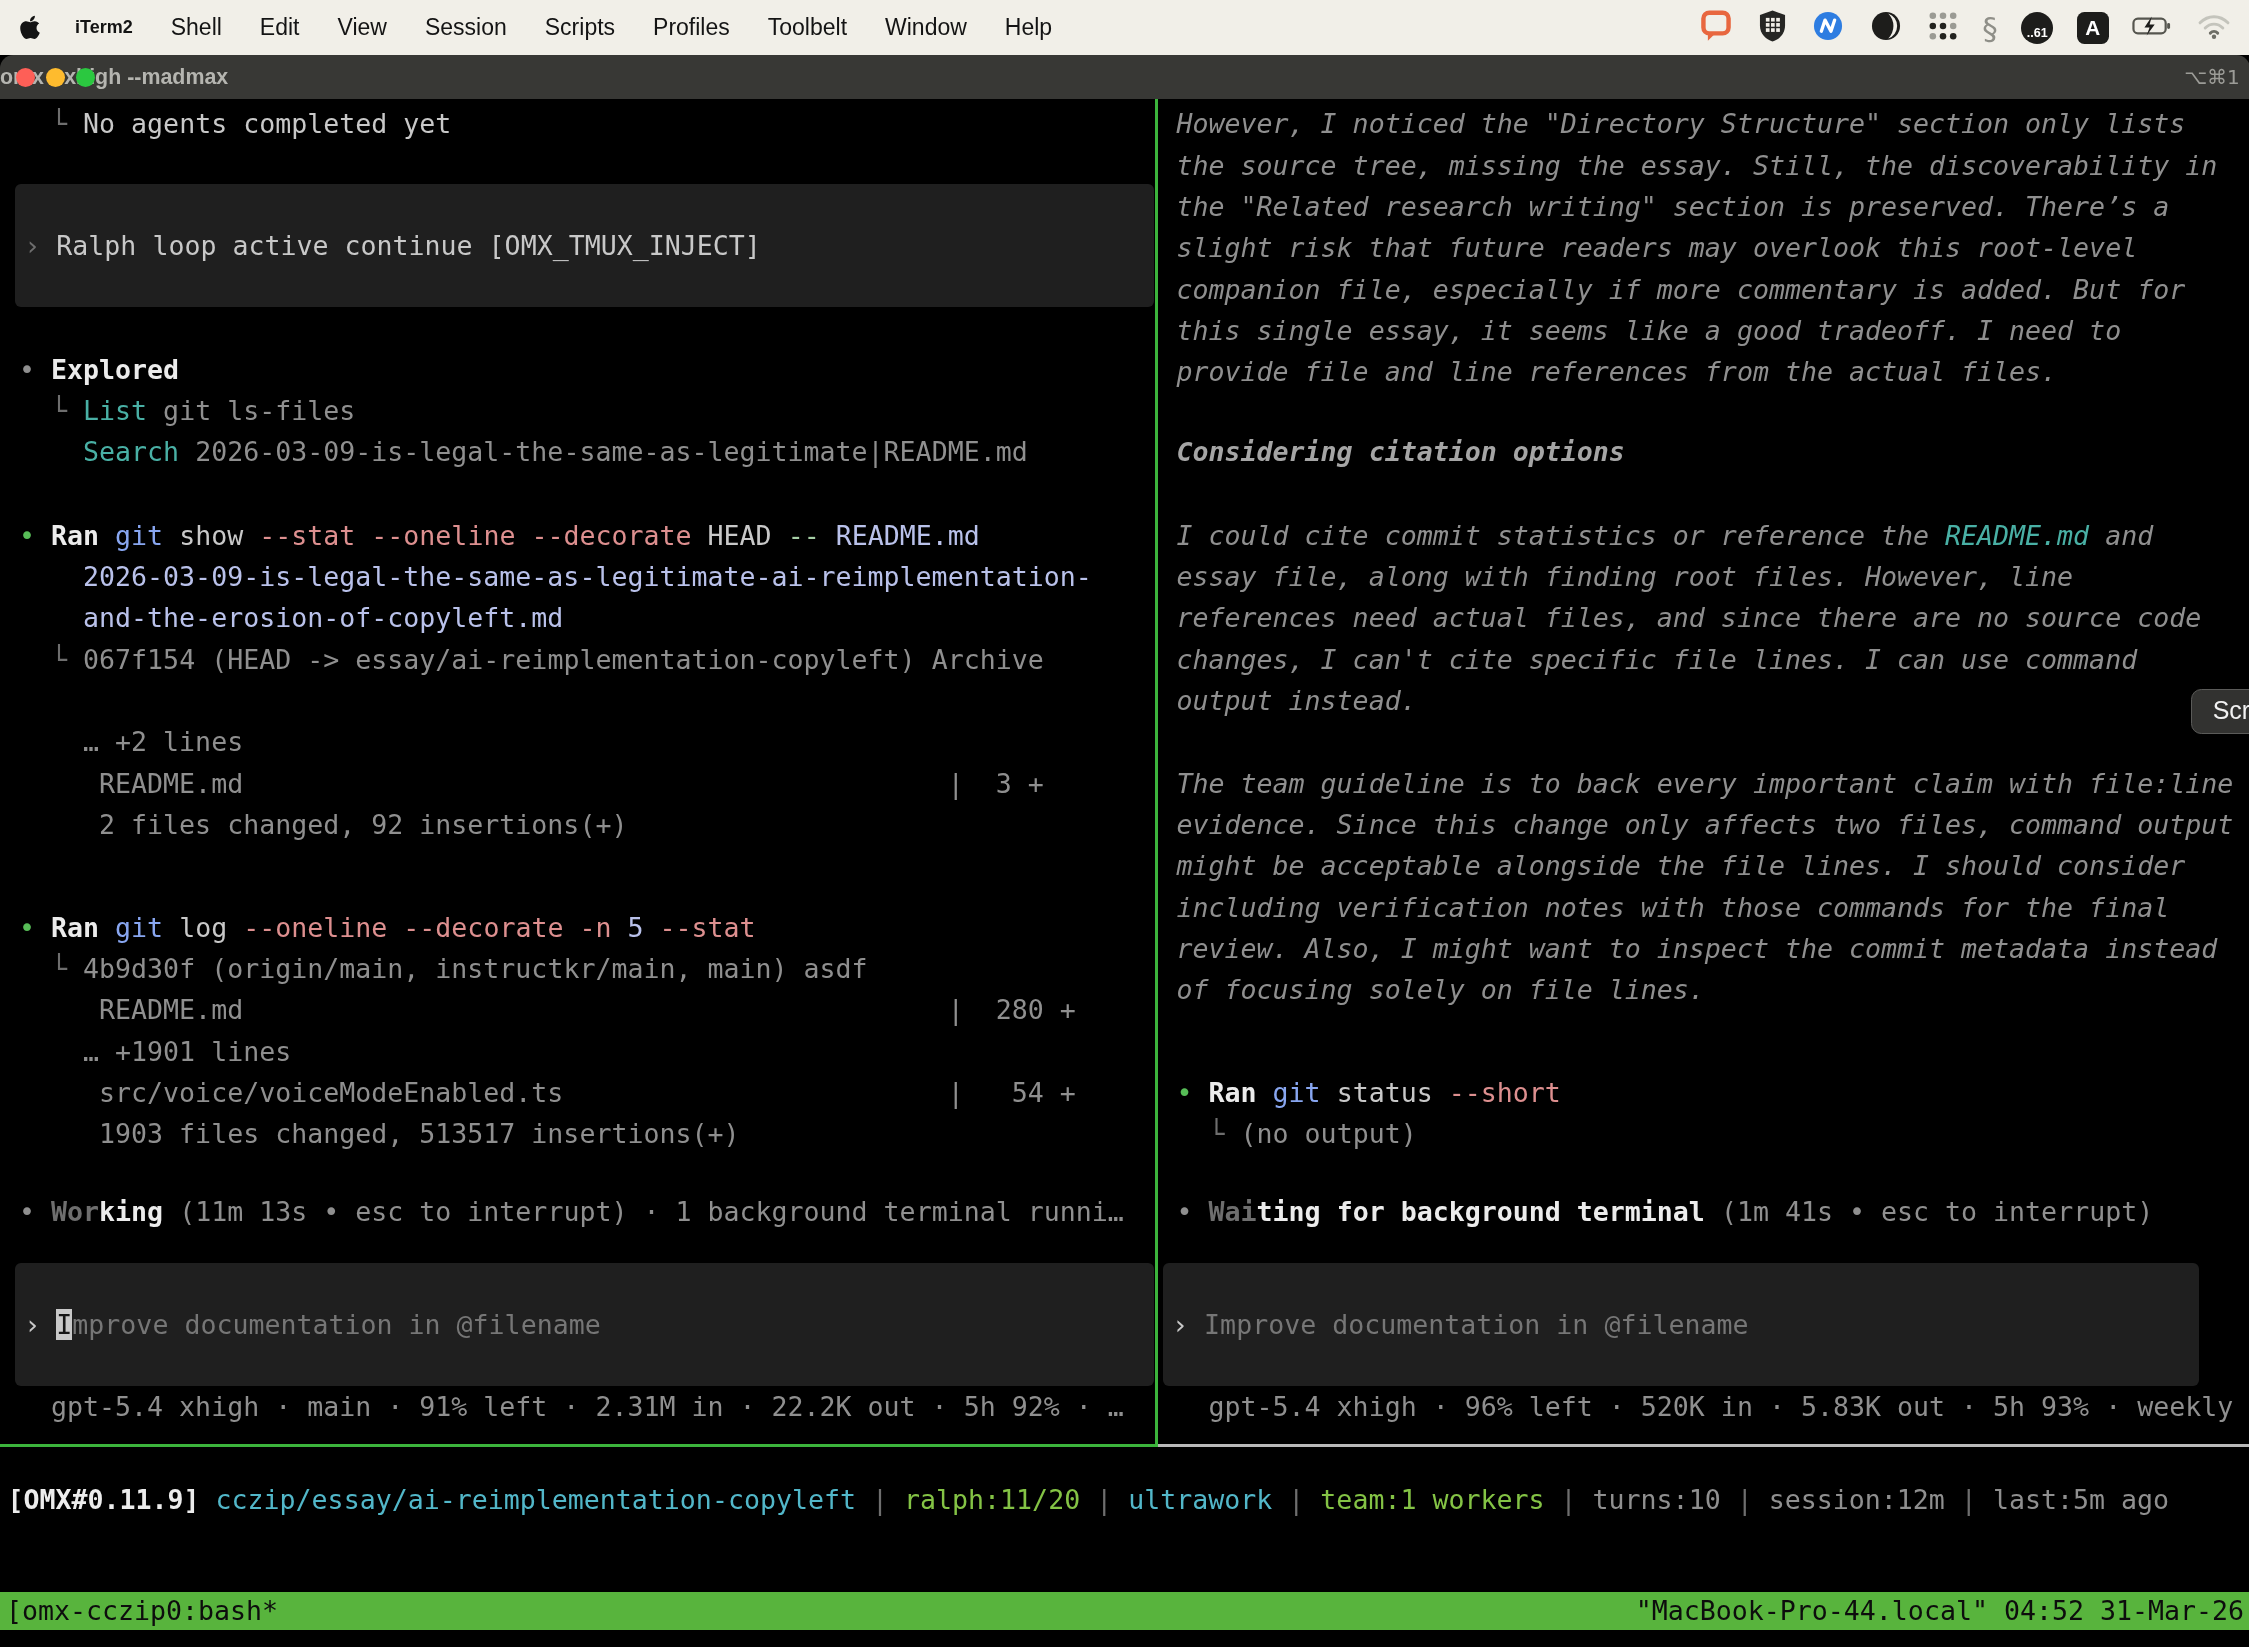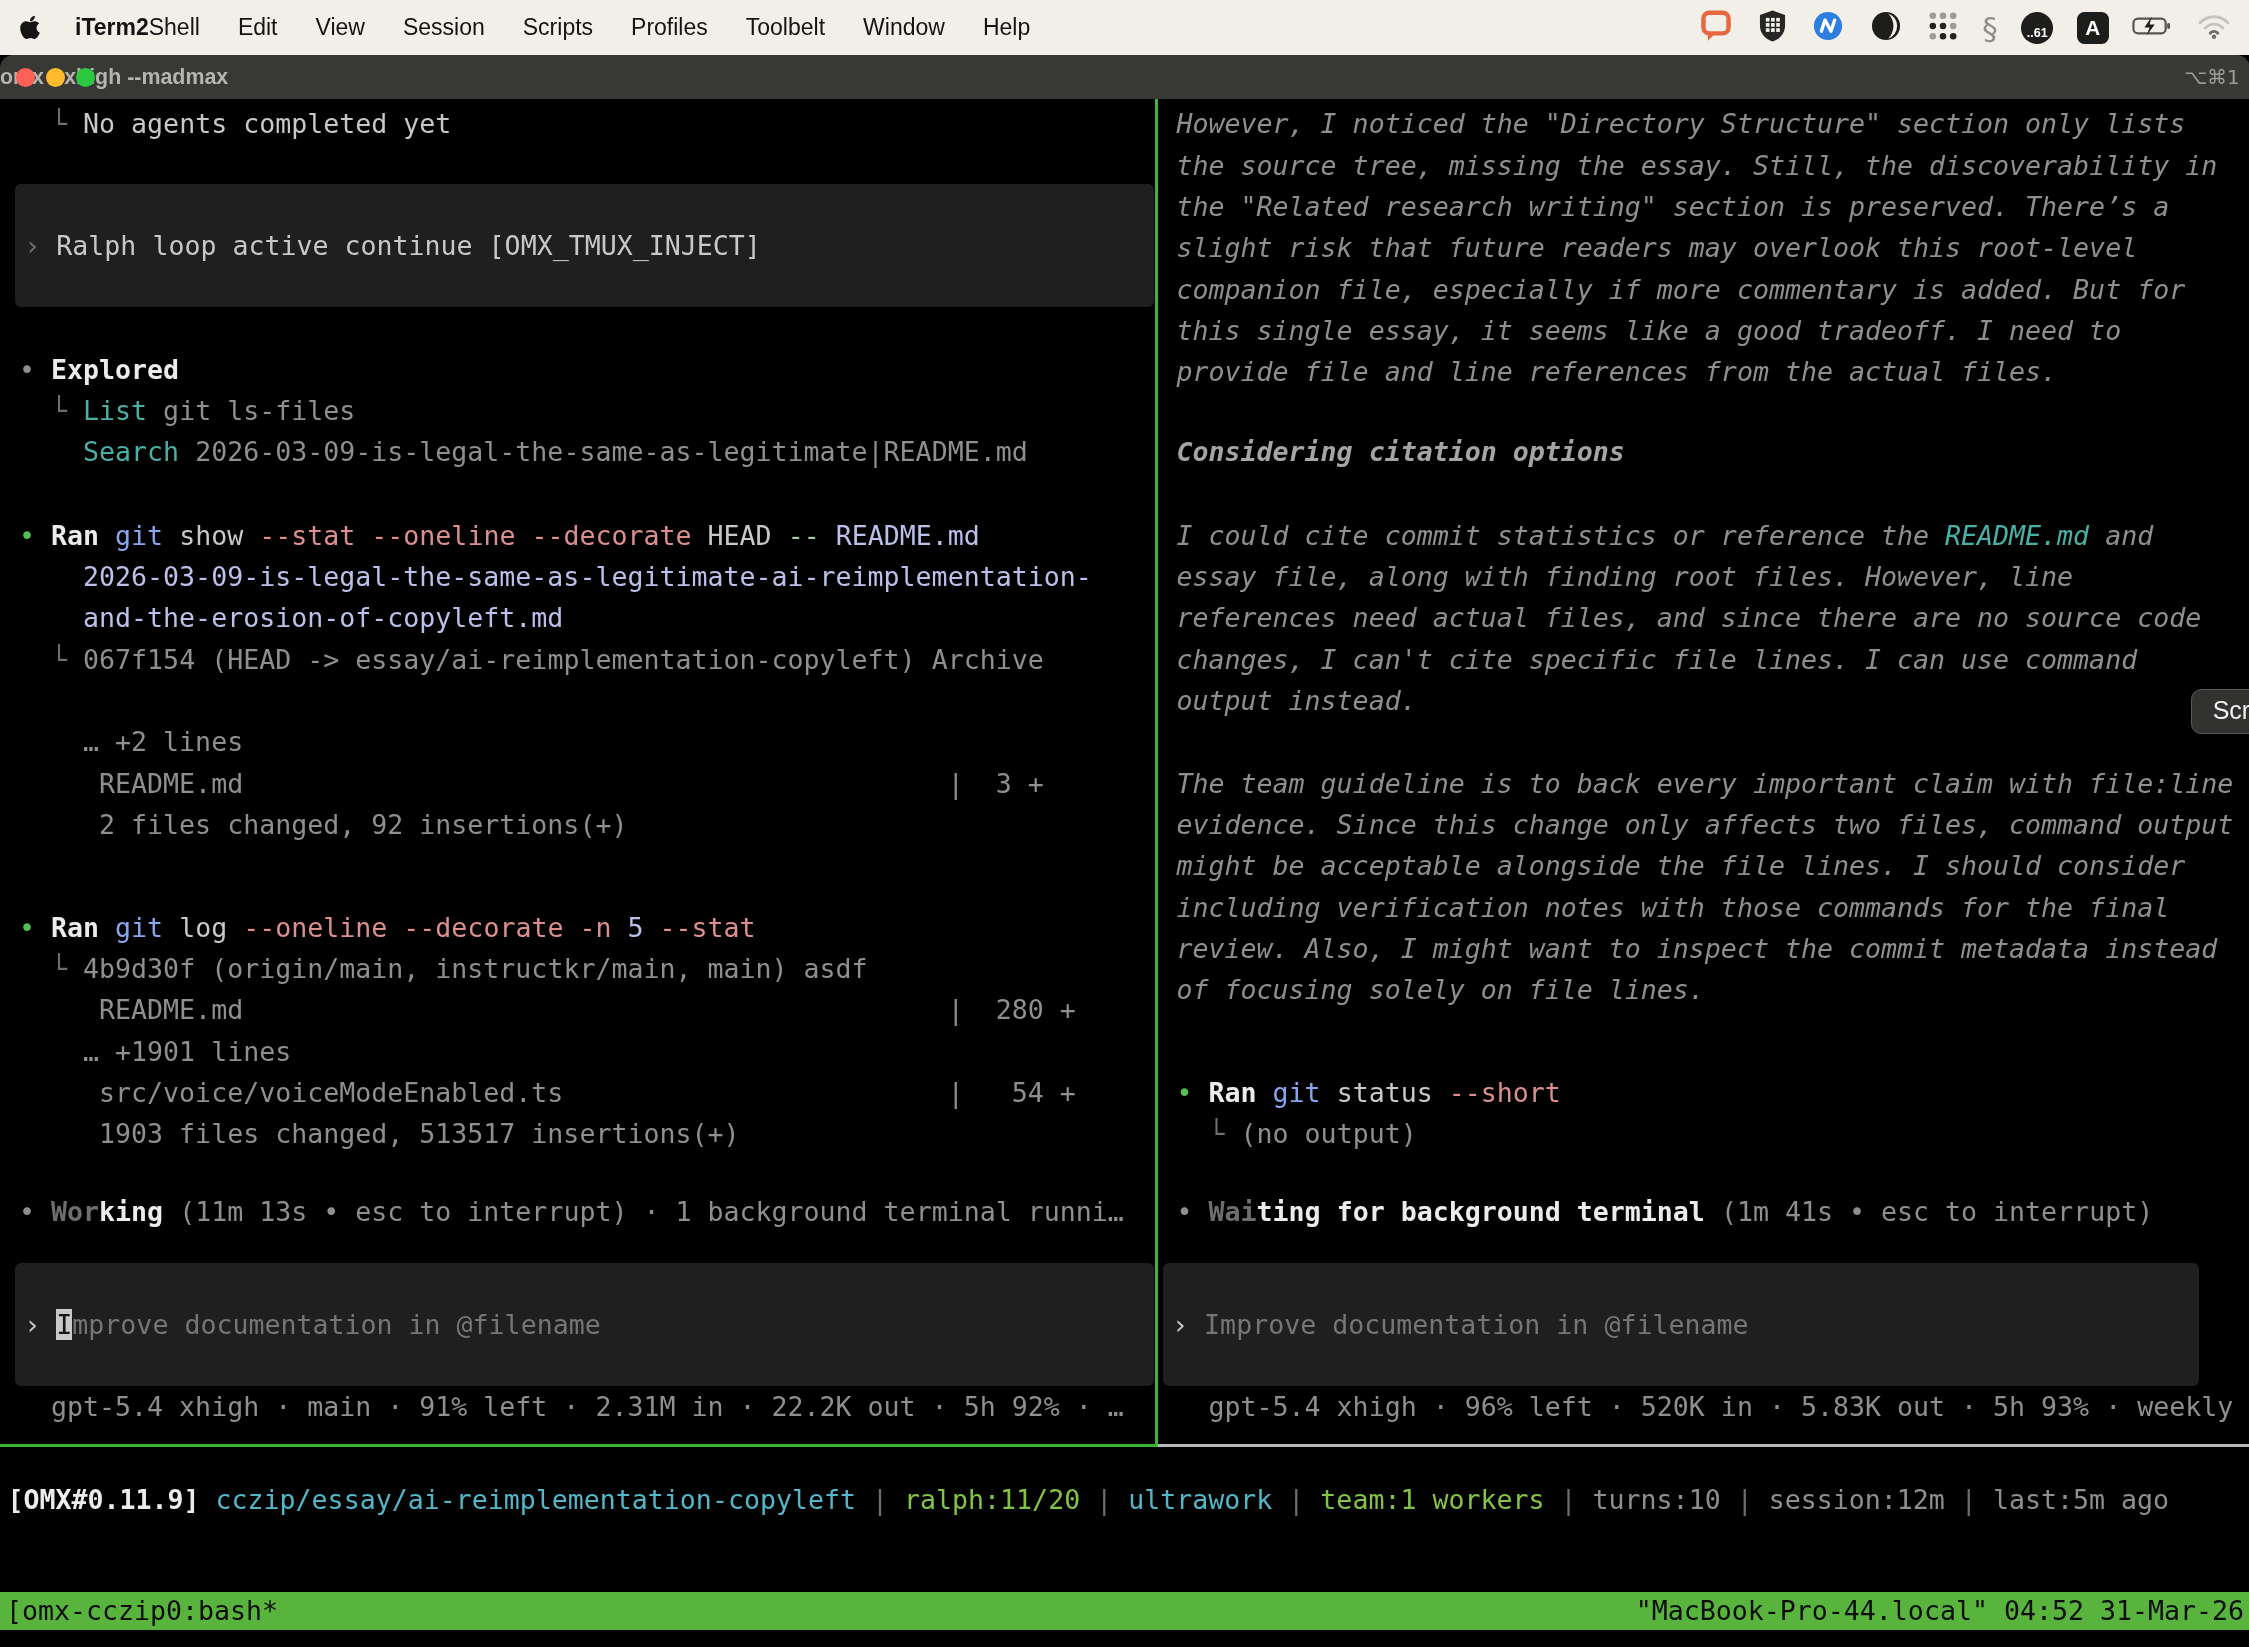--- a/index.html
+++ b/index.html
@@ -8,21 +8,21 @@
     background:#000;font-family:"DejaVu Sans Mono",monospace;
   }
   
   .menubar{
     position:absolute;top:0;left:0;width:2250px;height:55px;
     background:#f1efe8;display:flex;align-items:center;
     padding:0 19px;box-sizing:border-box;
     font-family:"Liberation Sans",sans-serif;color:#141414;
   }
   .apple{margin-right:34px;display:flex;align-items:center;}
-  .appname{font-weight:700;font-size:23px;}
+  .appname{font-weight:700;font-size:18px;margin-right:38px;}
   .menu-item{font-size:23px;margin-right:38px;cursor:default;}
   .menu-status{margin-left:auto;display:flex;align-items:center;gap:23.6px;}
   .badge61{width:32px;height:32px;border-radius:50%;background:#1d1d1b;color:#fff;
     display:flex;align-items:flex-end;justify-content:center;font-size:12.5px;font-weight:700;
     padding-bottom:3.7px;box-sizing:border-box;}
   .badgeA{width:32px;height:32px;border-radius:7.4px;background:#1d1d1b;color:#fff;
     display:flex;align-items:center;justify-content:center;font-size:20.7px;font-weight:700;}
   .squiggle{font-family:"DejaVu Sans",sans-serif;font-size:31px;color:#8f8f88;line-height:32px;}
   
   .window{

